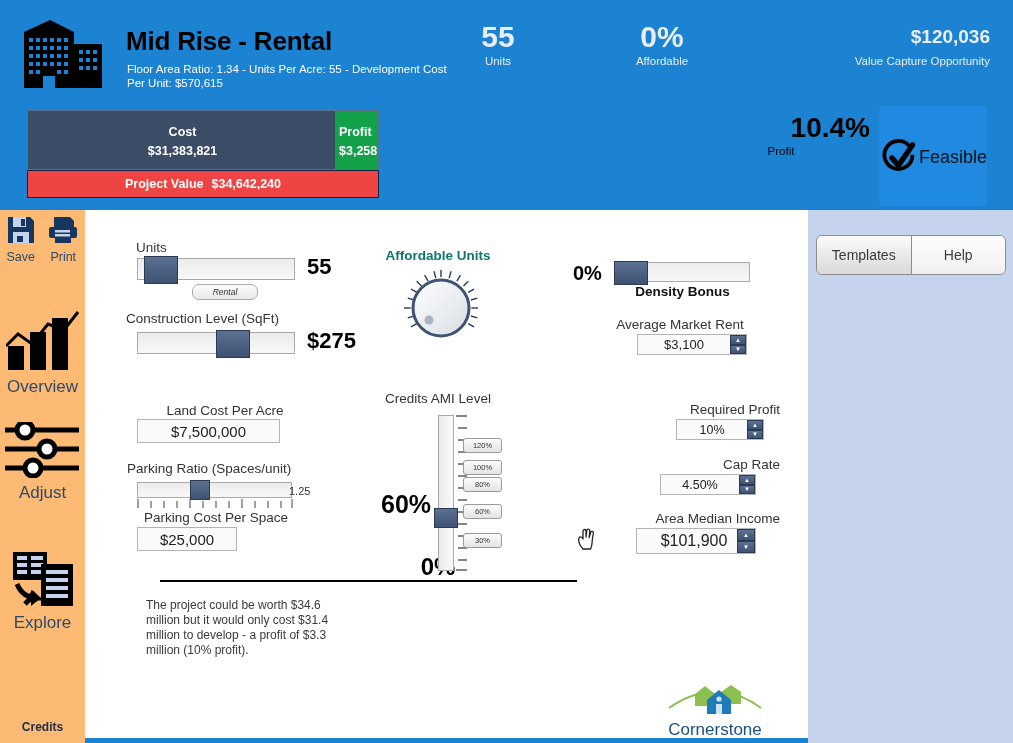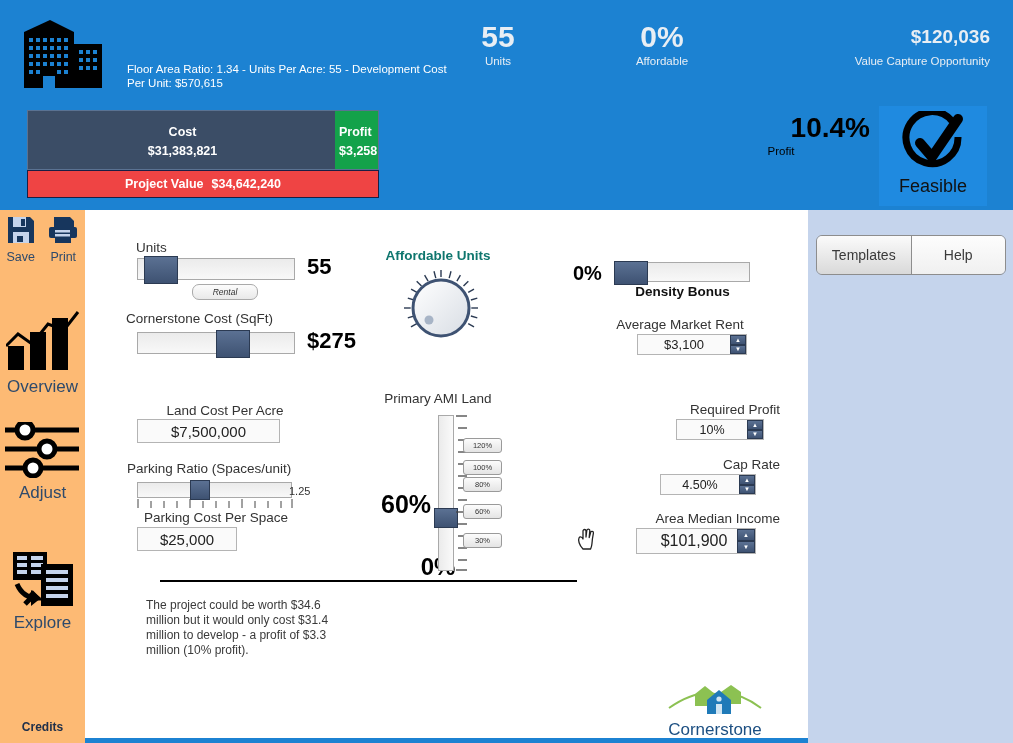--- a/index.html
+++ b/index.html
@@ -34,21 +34,21 @@
 
   
   #costbar { position:absolute; left:27px; top:110px; width:352px; height:60px; background:#3b4d66; border:1px solid #5a7292; overflow:hidden; }
   #costbar .cost { position:absolute; left:0; top:0; width:100%; height:100%; }
   #costbar .profit-block { position:absolute; right:0; top:0; width:43px; height:100%; background:#13a24a; }
   #costbar .cost-txt { position:absolute; left:0; top:12px; width:309px; text-align:center; color:#fff; font-size:12.5px; font-weight:bold; line-height:19px; }
   #costbar .profit-txt { position:absolute; left:309px; top:12px; width:90px; text-align:left; color:#fff; font-size:12.5px; font-weight:bold; line-height:19px; padding-left:2px; white-space:nowrap; }
   #projvalue { position:absolute; left:27px; top:170px; width:352px; height:28px; background:#ef4444; border:1px solid #1a1f45; color:#fff; font-size:12.5px; font-weight:bold; display:flex; align-items:center; justify-content:center; }
   #projvalue span + span { margin-left:8px; }
 
-  #feasible { position:absolute; left:879px; top:106px; width:108px; height:100px; background:#1f8ae0; display:flex; flex-direction:column; align-items:center; justify-content:flex-start; padding-top:5px; }
+  #feasible { position:absolute; left:879px; top:106px; width:108px; height:100px; background:#1f8ae0; display:flex; flex-direction:row; align-items:center; justify-content:flex-start; padding-top:5px; }
   #feasible .lbl { font-size:18px; color:#111; margin-top:-3px; }
 
   
   #sidebar { position:absolute; left:0; top:210px; width:85px; height:533px; background:#fdba74; }
   #sidebar .tool-row { position:absolute; left:0; top:5px; width:85px; display:flex; justify-content:space-around; }
   .tool { text-align:center; cursor:pointer; }
   .tool .lbl { font-size:12.5px; color:#2e4a6b; margin-top:1px; }
   .navitem { position:absolute; left:0; width:85px; text-align:center; cursor:pointer; }
   .navitem .lbl { font-size:17px; color:#2e4a6b; margin-top:1px; }
   #nav-overview { top:100px; }
@@ -136,20 +136,21 @@
           <rect x="76" y="50" width="4" height="4"></rect>
           <rect x="83" y="50" width="4" height="4"></rect>
         <rect x="69" y="58" width="4" height="4"></rect>
           <rect x="76" y="58" width="4" height="4"></rect>
           <rect x="83" y="58" width="4" height="4"></rect>
         <rect x="33" y="68" width="12" height="12"></rect>
       </g>
     </svg>
   </div>
 
+  <div id="title">Mid Rise - Rental</div>
   <div id="subtitle">Floor Area Ratio: 1.34  -  Units Per Acre: 55  -  Development Cost Per Unit: $570,615</div>
 
   <div class="kpi" id="kpi-units">
     <div class="val">55</div>
     <div class="lbl">Units</div>
   </div>
   <div class="kpi" id="kpi-afford">
     <div class="val">0%</div>
     <div class="lbl">Affordable</div>
   </div>
@@ -264,21 +265,21 @@
 
 <div id="main">
 
   <div style="position:absolute;left:51px;top:30px;" class="lab">Units</div>
   <div class="hslider" style="position:absolute;left:52px;top:48px;width:158px;">
     <div class="thumb" style="left:6px;"></div>
   </div>
   <div style="position:absolute;left:222px;top:44px;font-size:22px;" class="bigval">55</div>
   <div style="position:absolute;left:107px;top:74px;width:66px;height:16px;border:1px solid #aaa;border-radius:7px;background:linear-gradient(#fcfcfc,#e9e9e9);font-size:8.5px;color:#333;display:flex;align-items:center;justify-content:center;font-style:italic;">Rental</div>
 
-  <div style="position:absolute;left:41px;top:101px;" class="lab">Cornerstone Cost (SqFt)</div>
+  <div style="position:absolute;left:41px;top:101px;" class="lab">Construction Level (SqFt)</div>
   <div class="hslider" style="position:absolute;left:52px;top:122px;width:158px;">
     <div class="thumb" style="left:78px;"></div>
   </div>
   <div style="position:absolute;left:222px;top:118px;font-size:22px;" class="bigval">$275</div>
 
   <div style="position:absolute;left:55px;top:193px;width:170px;text-align:center;" class="lab">Land Cost Per Acre</div>
   <div class="tbox" style="position:absolute;left:52px;top:209px;width:143px;height:24px;font-size:15px;">$7,500,000</div>
 
   <div style="position:absolute;left:42px;top:251px;" class="lab">Parking Ratio (Spaces/unit)</div>
   <div class="hslider" style="position:absolute;left:52px;top:272px;width:155px;height:16px;">
@@ -333,21 +334,21 @@
           <stop offset="0" stop-color="#ffffff"></stop>
           <stop offset="1" stop-color="#d8dde4"></stop>
         </linearGradient>
       </defs>
     <circle cx="28" cy="52" r="4.5" fill="#a7b4c6"></circle>
   </svg>
   <div style="position:absolute;left:298px;top:343px;">
     <div style="position:absolute;left:0;top:0;width:110px;text-align:center;font-size:24px;font-weight:bold;color:#000;">0%</div>
   </div>
 
-  <div style="position:absolute;left:248px;top:181px;width:210px;text-align:center;" class="lab">Primary AMI Land</div>
+  <div style="position:absolute;left:248px;top:181px;width:210px;text-align:center;" class="lab">Credits AMI Level</div>
   <div style="position:absolute;left:296px;top:280px;font-size:25px;font-weight:bold;color:#000;">60%</div>
   <div class="vslider" style="position:absolute;left:353px;top:205px;height:156px;">
     <div class="thumb" style="top:92px;"></div>
   </div>
   <svg style="position:absolute;left:370px;top:203px;" width="14" height="160">
     <g stroke="#444" stroke-width="1.3">
       <line x1="1" y1="3" x2="12" y2="3"></line>
         <line x1="3" y1="15" x2="12" y2="15"></line>
         <line x1="3" y1="27" x2="12" y2="27"></line>
       <line x1="3" y1="39" x2="12" y2="39"></line>

